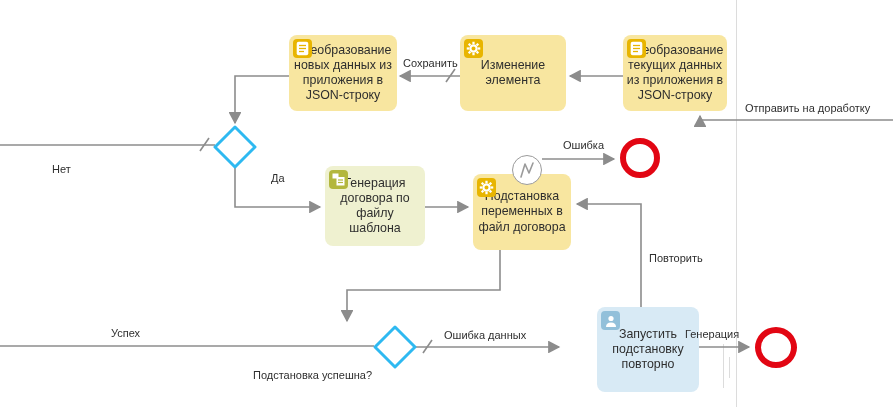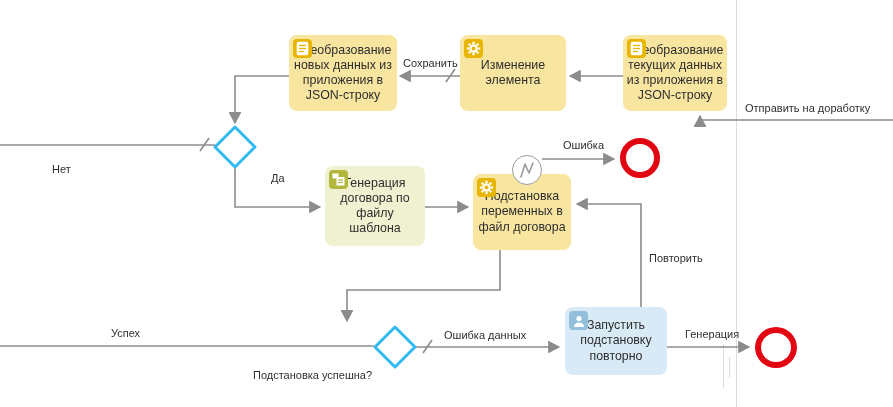--- a/index.html
+++ b/index.html
@@ -143,21 +143,21 @@
     </span>
     <span>Подстановка переменных в файл договора</span>
   </div>
 
   <div class="boundary-event" style="left:512px;top:155px;">
     <svg width="16" height="18" viewBox="0 0 16 18">
       <polyline points="2,16 6,3 10,12 14,2" fill="none" stroke="#9b9b9b" stroke-width="1.6" stroke-linejoin="round" stroke-linecap="round"></polyline>
     </svg>
   </div>
 
-  <div class="task blue" style="left:565px;top:307px;width:102px;height:68px;">
+  <div class="task blue" style="left:597px;top:307px;width:102px;height:85px;">
     <span class="badge bluebdg">
       <svg width="14" height="14" viewBox="0 0 14 14">
         <circle cx="7" cy="4.5" r="2.6" fill="#ffffff"></circle>
         <path d="M2,13 Q2,8.5 7,8.5 Q12,8.5 12,13 Z" fill="#ffffff"></path>
       </svg>
     </span>
     <span>Запустить подстановку повторно</span>
   </div>
 
   <div class="end-event" style="left:620px;top:138px;width:40px;height:40px;"></div>

